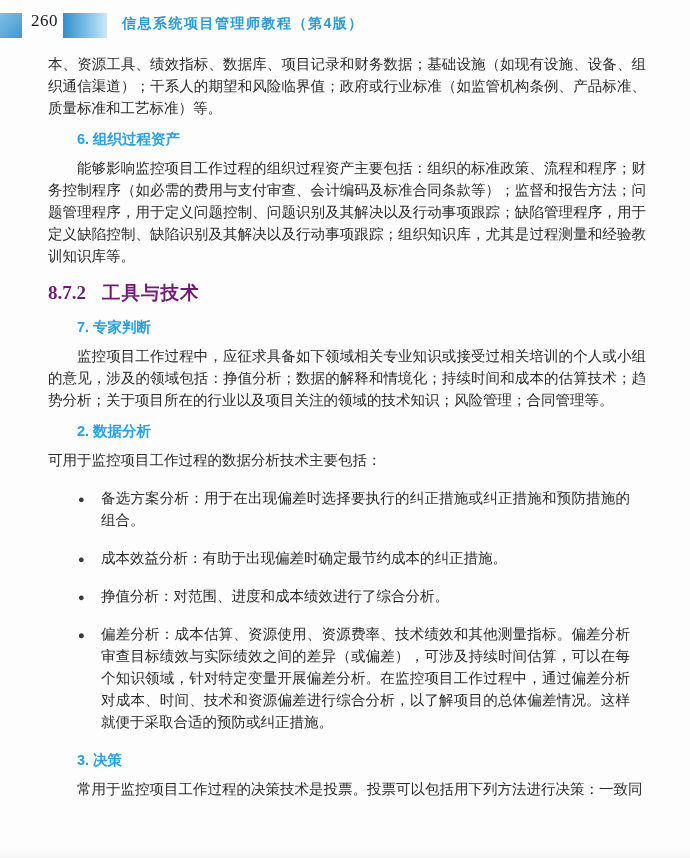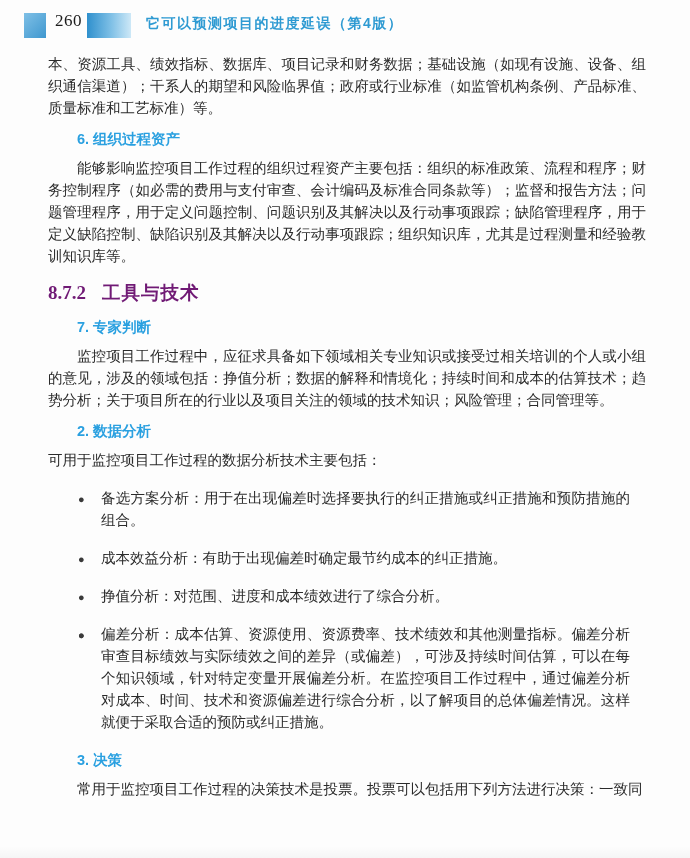--- a/index.html
+++ b/index.html
@@ -7,21 +7,21 @@
     position:relative;
     width:690px; height:858px;
     margin:0 auto;
     background:#fdfdfd;
     overflow:hidden;
     font-family:"Liberation Serif","DejaVu Serif",serif;
     color:#2b2b2b;
     box-shadow:0 0 4px rgba(0,0,0,.15);
   }
   
-  .header { position:relative; height:42px;margin-left:24px; }
+  .header { position:relative; height:42px; }
   .edge-block {
     position:absolute; left:0; top:13px; width:22px; height:25px;
     background:linear-gradient(135deg,#7fc0e6 0%,#3f97cf 100%);
   }
   .page-num {
     position:absolute; left:31px; top:11px;
     font-size:17px; color:#1c1c1c; letter-spacing:.5px;
   }
   .grad-bar {
     position:absolute; left:63px; top:13px; width:44px; height:25px;
@@ -65,21 +65,21 @@
 </style>
 </head>
 <body>
 
 <div class="page">
 
   <div class="header">
     <div class="edge-block"></div>
     <div class="page-num">260</div>
     <div class="grad-bar"></div>
-    <div class="book-title">它可以预测项目的进度延误（第4版）</div>
+    <div class="book-title">信息系统项目管理师教程（第4版）</div>
   </div>
 
   <div class="content">
 
     <p>本、资源工具、绩效指标、数据库、项目记录和财务数据；基础设施（如现有设施、设备、组织通信渠道）；干系人的期望和风险临界值；政府或行业标准（如监管机构条例、产品标准、质量标准和工艺标准）等。</p>
 
     <div class="sub-heading">6. 组织过程资产</div>
 
     <p class="indent">能够影响监控项目工作过程的组织过程资产主要包括：组织的标准政策、流程和程序；财务控制程序（如必需的费用与支付审查、会计编码及标准合同条款等）；监督和报告方法；问题管理程序，用于定义问题控制、问题识别及其解决以及行动事项跟踪；缺陷管理程序，用于定义缺陷控制、缺陷识别及其解决以及行动事项跟踪；组织知识库，尤其是过程测量和经验教训知识库等。</p>
 

